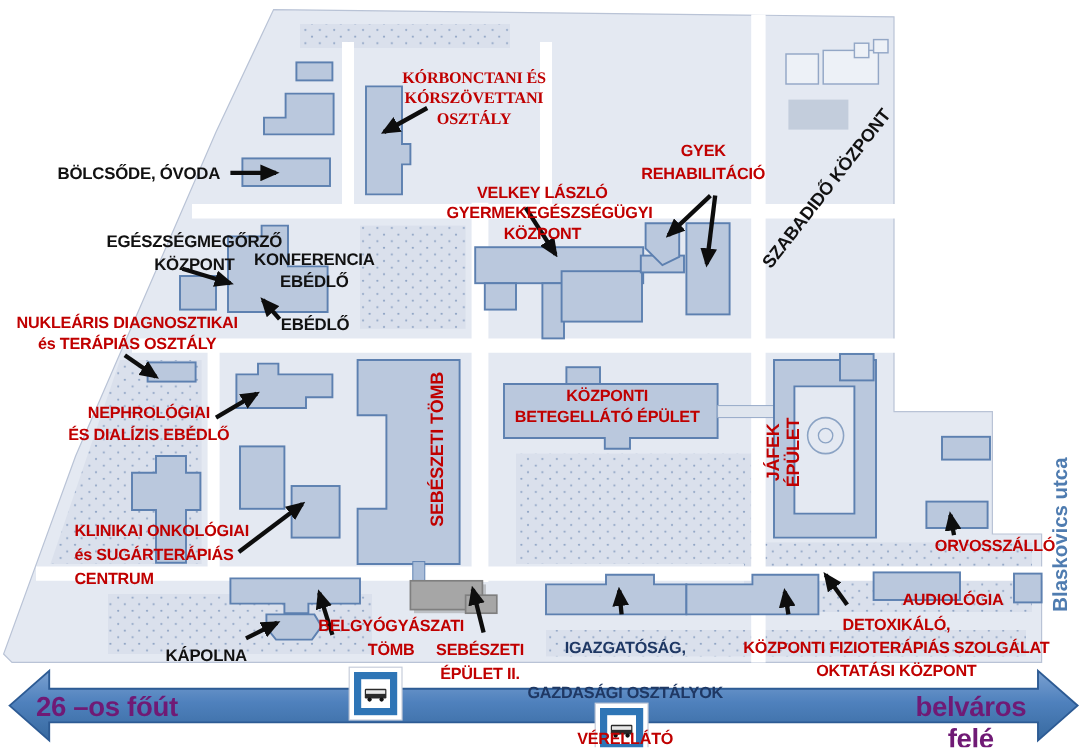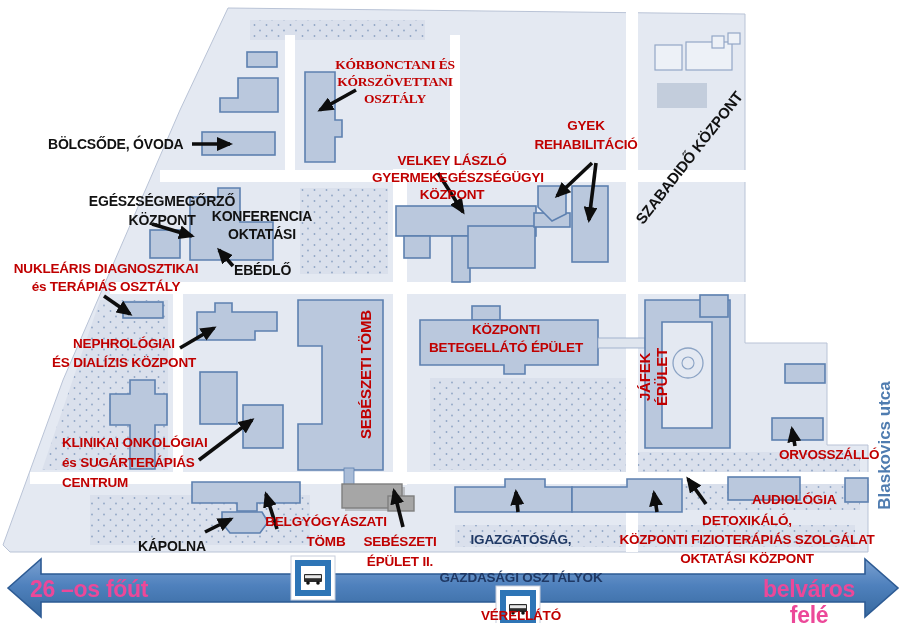--- a/index.html
+++ b/index.html
@@ -9,21 +9,21 @@
   .lbl{position:absolute;font-weight:bold;white-space:pre-line;line-height:17px;
        font-size:13.5px;letter-spacing:-0.2px;}
   .red{color:#C00000;}
   .blk{color:#111111;font-size:14px;}
   .navy{color:#1F3864;}
   .ctr{text-align:center;}
   .lh18{line-height:18px;} .lh19{line-height:19px;} .lh20{line-height:20px;}
   .vert{transform:rotate(-90deg);transform-origin:center center;font-size:15px;}
   .diag{transform:rotate(-52deg);transform-origin:center center;font-size:15px;}
   .street{color:#4F7CB0;font-size:17px;letter-spacing:0;}
-  .banner-text{position:absolute;color:#ec4899;font-weight:bold;font-size:23px;
+  .banner-text{position:absolute;color:#701a75;font-weight:bold;font-size:23px;
                letter-spacing:-0.3px;line-height:26px;}
 </style>
 </head>
 <body>
 
 <div id="stage">
 
   <svg id="map-svg" width="900" height="623" viewBox="0 0 900 623">
     <defs>
       <linearGradient id="bannerGrad" x1="0" y1="0" x2="0" y2="1">
@@ -180,38 +180,38 @@
   <div class="lbl red ctr" style="left:325px;top:56px;width:140px;font-family:Liberation Serif, serif;">KÓRBONCTANI ÉS
 KÓRSZÖVETTANI
 OSZTÁLY</div>
 
   <div class="lbl blk" style="left:48px;top:136px;">BÖLCSŐDE, ÓVODA</div>
 
   <div class="lbl blk ctr lh19" style="left:36px;top:192px;width:156px;margin-left:48px;">EGÉSZSÉGMEGŐRZŐ
 KÖZPONT</div>
 
   <div class="lbl blk ctr lh18" style="left:206px;top:207px;width:112px;">KONFERENCIA
-OKTATÁSI</div>
+EBÉDLŐ</div>
 
   <div class="lbl blk" style="left:234px;top:262px;">EBÉDLŐ</div>
 
   <div class="lbl red ctr lh18" style="left:8px;top:260px;width:196px;">NUKLEÁRIS DIAGNOSZTIKAI
 és TERÁPIÁS OSZTÁLY</div>
 
   <div class="lbl red ctr" style="left:372px;top:116px;width:160px;margin-top:36px;">VELKEY LÁSZLÓ
 GYERMEKEGÉSZSÉGÜGYI
 KÖZPONT</div>
 
   <div class="lbl red ctr lh19" style="left:528px;top:116px;width:116px;">GYEK
 REHABILITÁCIÓ</div>
 
   <div class="lbl blk ctr diag" style="left:599px;top:149px;width:180px;">SZABADIDŐ KÖZPONT</div>
 
   <div class="lbl red ctr lh19" style="left:44px;top:334px;width:160px;">NEPHROLÓGIAI
-ÉS DIALÍZIS KÖZPONT</div>
+ÉS DIALÍZIS EBÉDLŐ</div>
 
   <div class="lbl red lh20" style="left:62px;top:433px;width:170px;">KLINIKAI ONKOLÓGIAI
 és SUGÁRTERÁPIÁS
 CENTRUM</div>
 
   <div class="lbl red ctr vert" style="left:300px;top:366px;width:130px;">SEBÉSZETI TÖMB</div>
 
   <div class="lbl red ctr lh18" style="left:426px;top:321px;width:160px;">KÖZPONTI
 BETEGELLÁTÓ ÉPÜLET</div>
 

